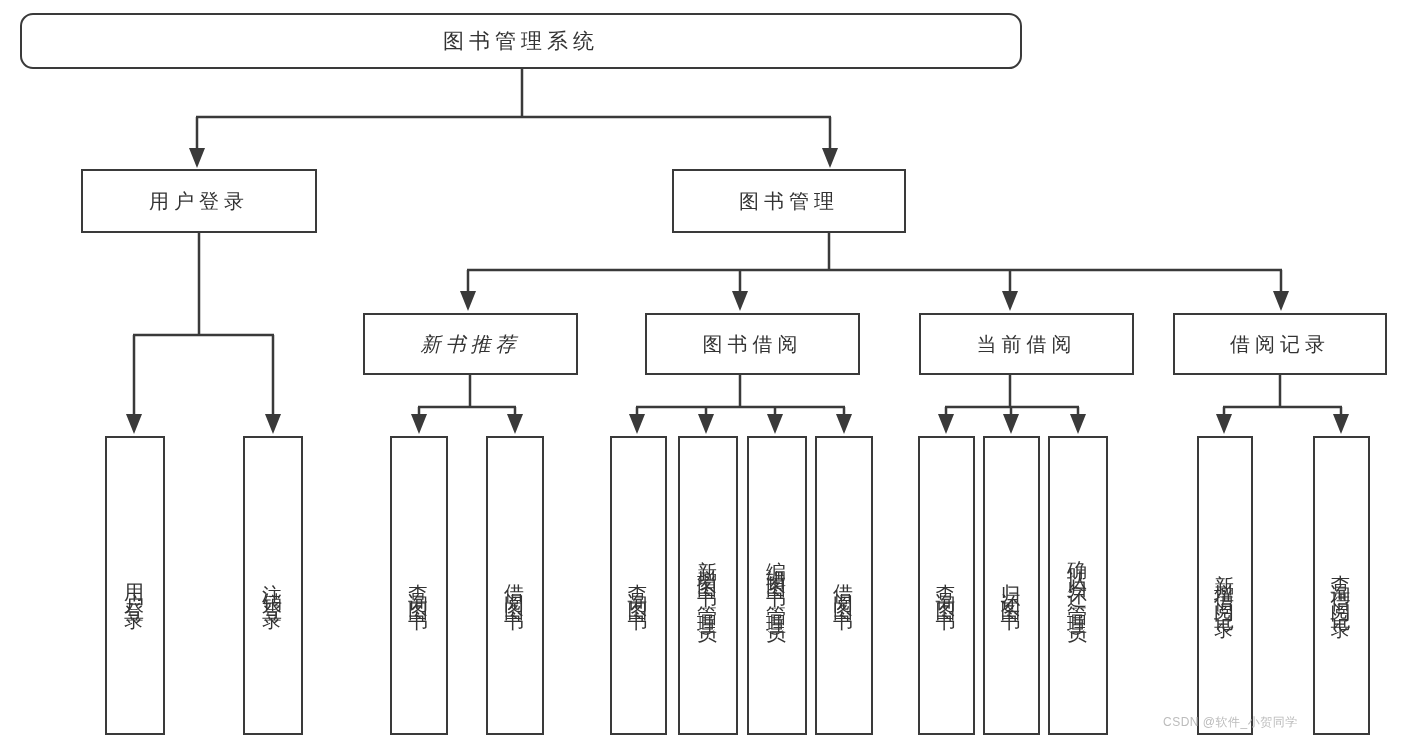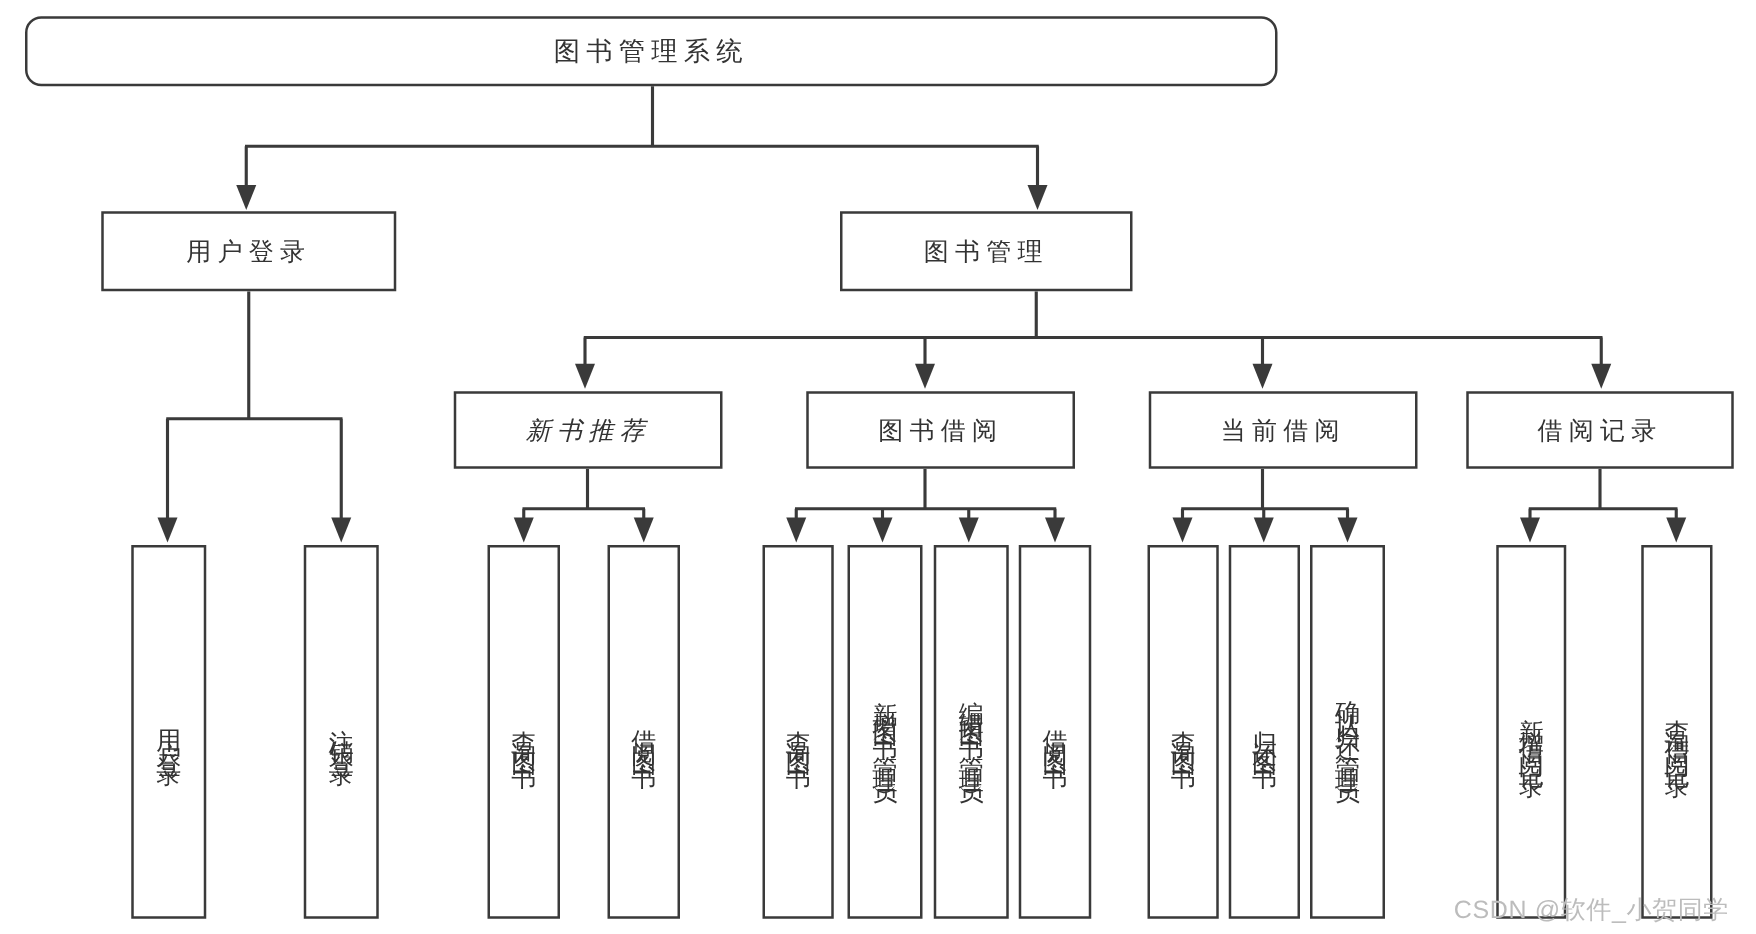--- a/index.html
+++ b/index.html
@@ -83,21 +83,21 @@
   .b4 { left: 815px;  width: 58px; }
   .c1 { left: 918px;  width: 57px; }
   .c2 { left: 983px;  width: 57px; }
   .c3 { left: 1048px; width: 60px; }
   .r1 { left: 1197px; width: 56px; }
   .r2 { left: 1313px; width: 57px; }
   .watermark {
     position: absolute;
     left: 1163px;
     top: 714px;
-    font-size: 20px;
+    font-size: 12px;
     letter-spacing: 0.5px;
     color: var(--watermark);
     white-space: nowrap;
     z-index: 10;
     text-align: right;
   }
 </style>
 </head>
 <body>
 

